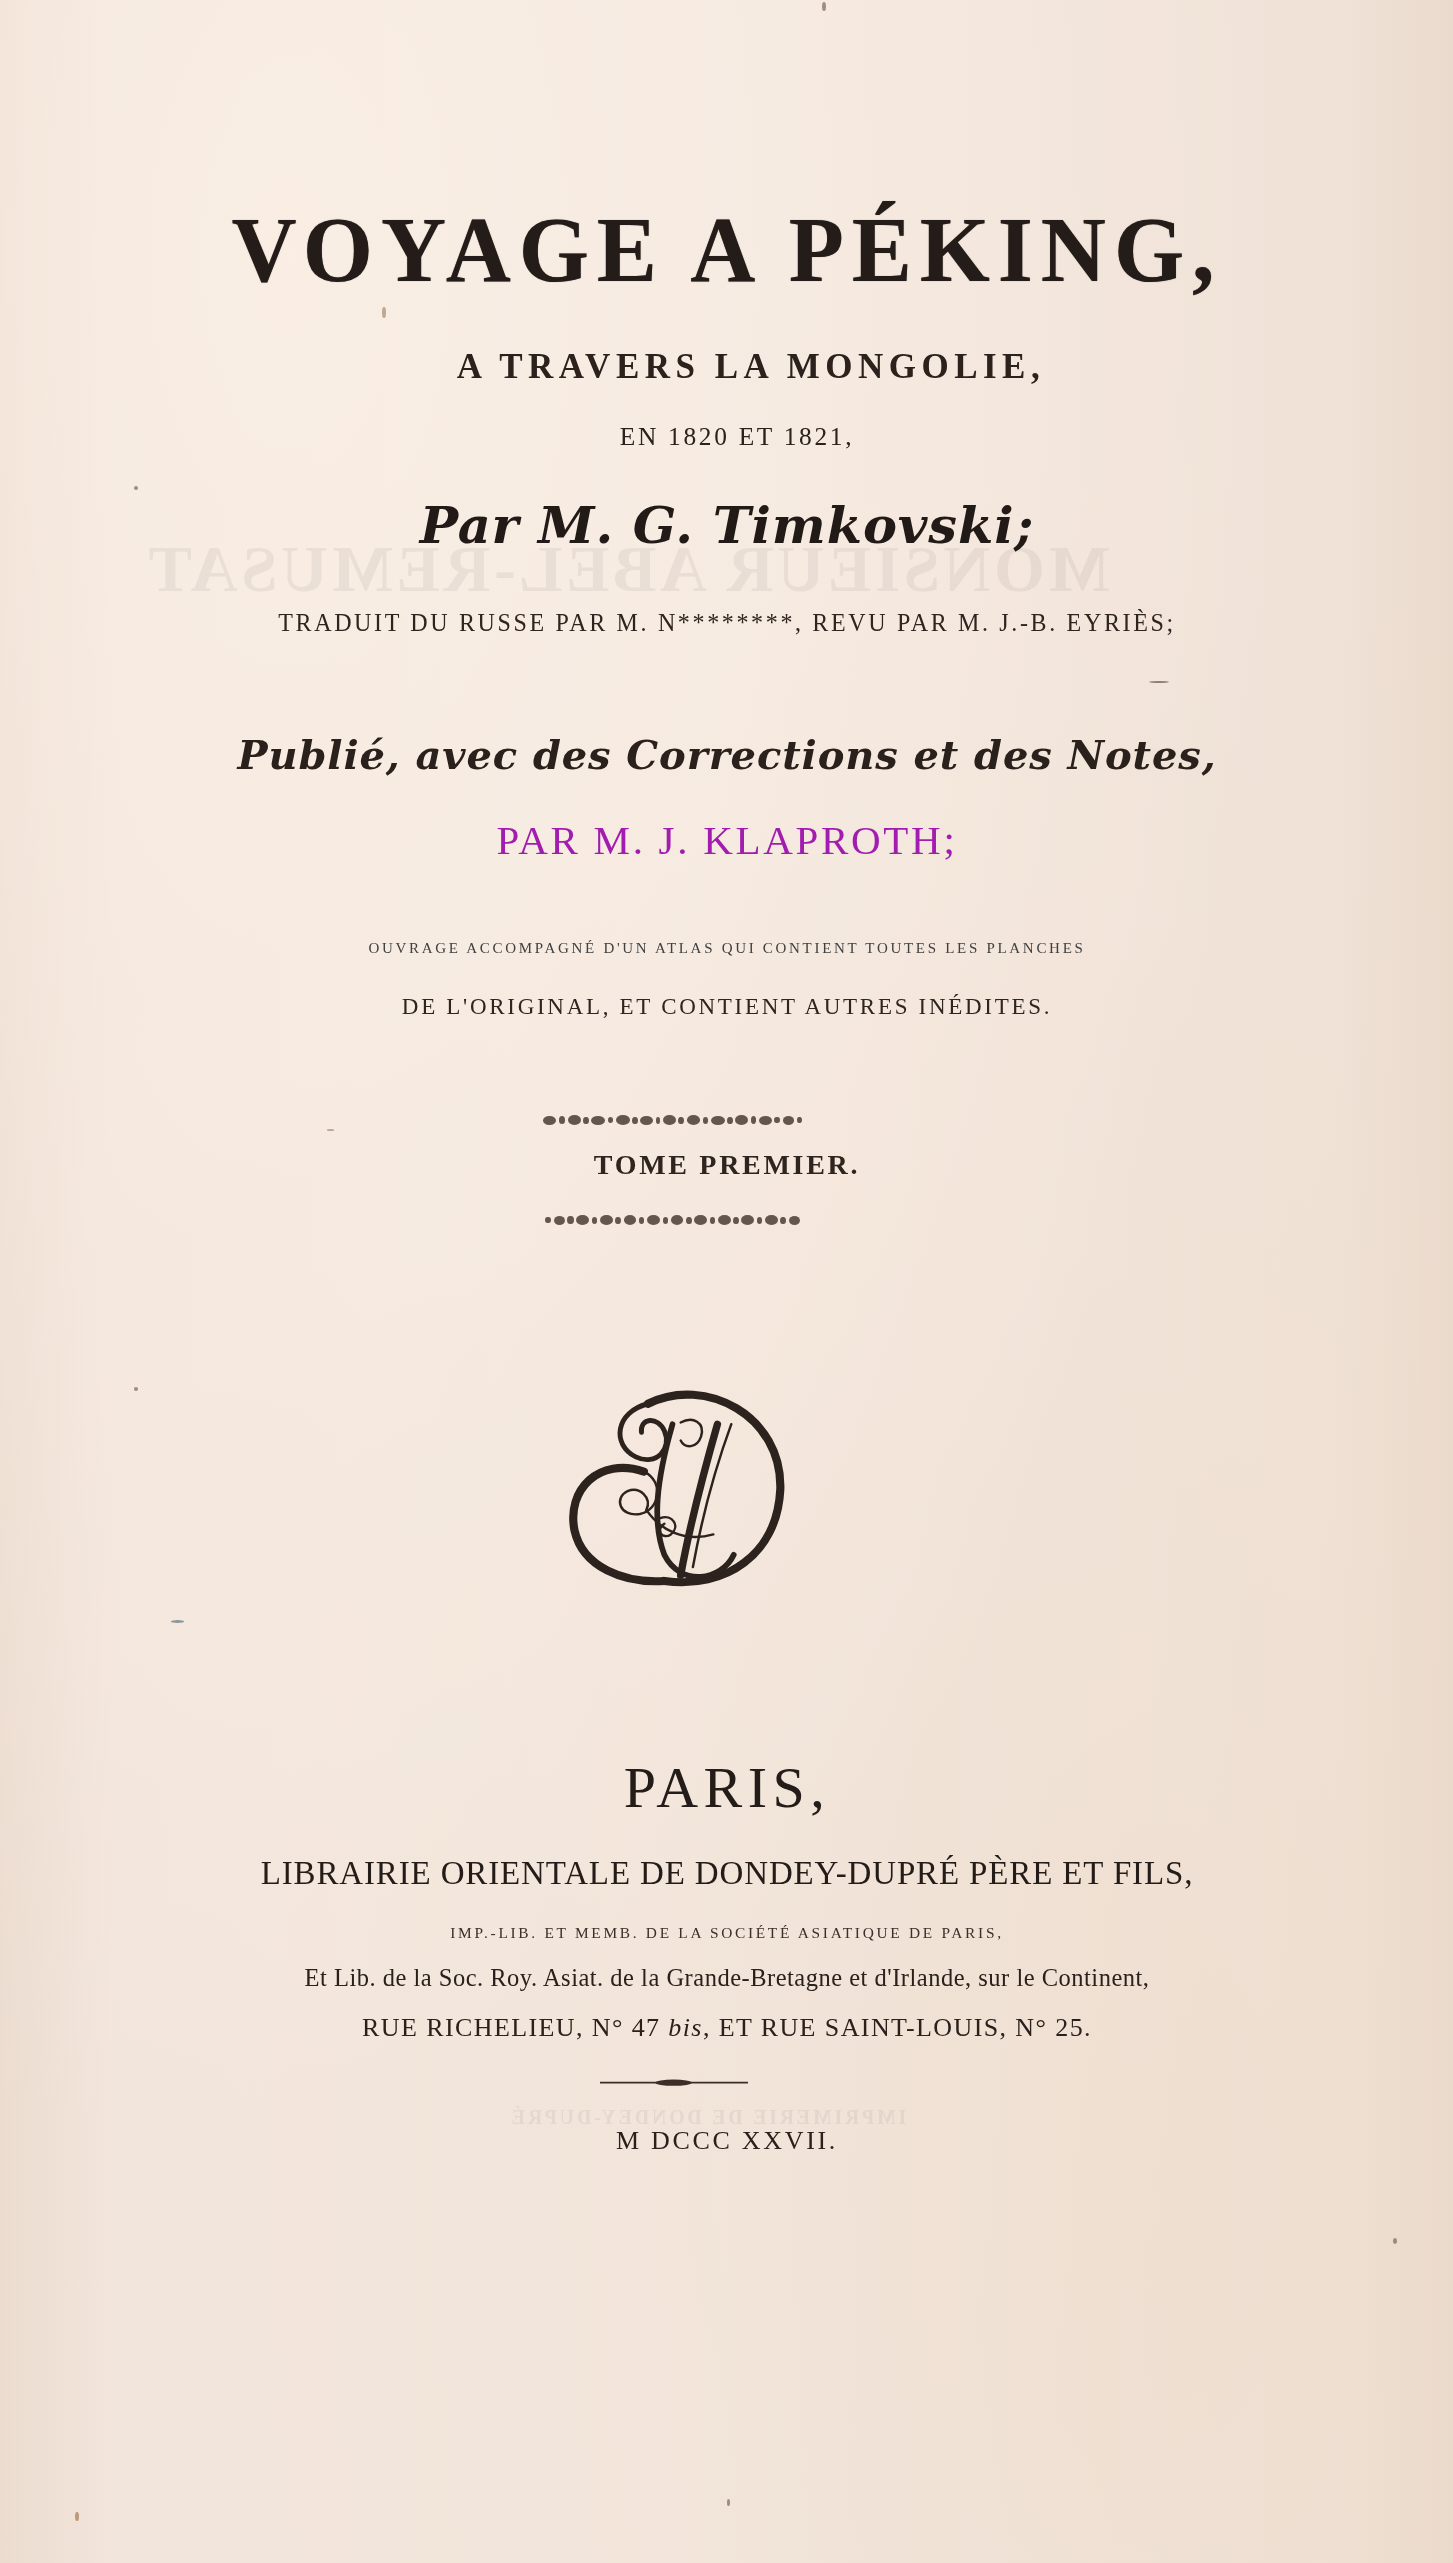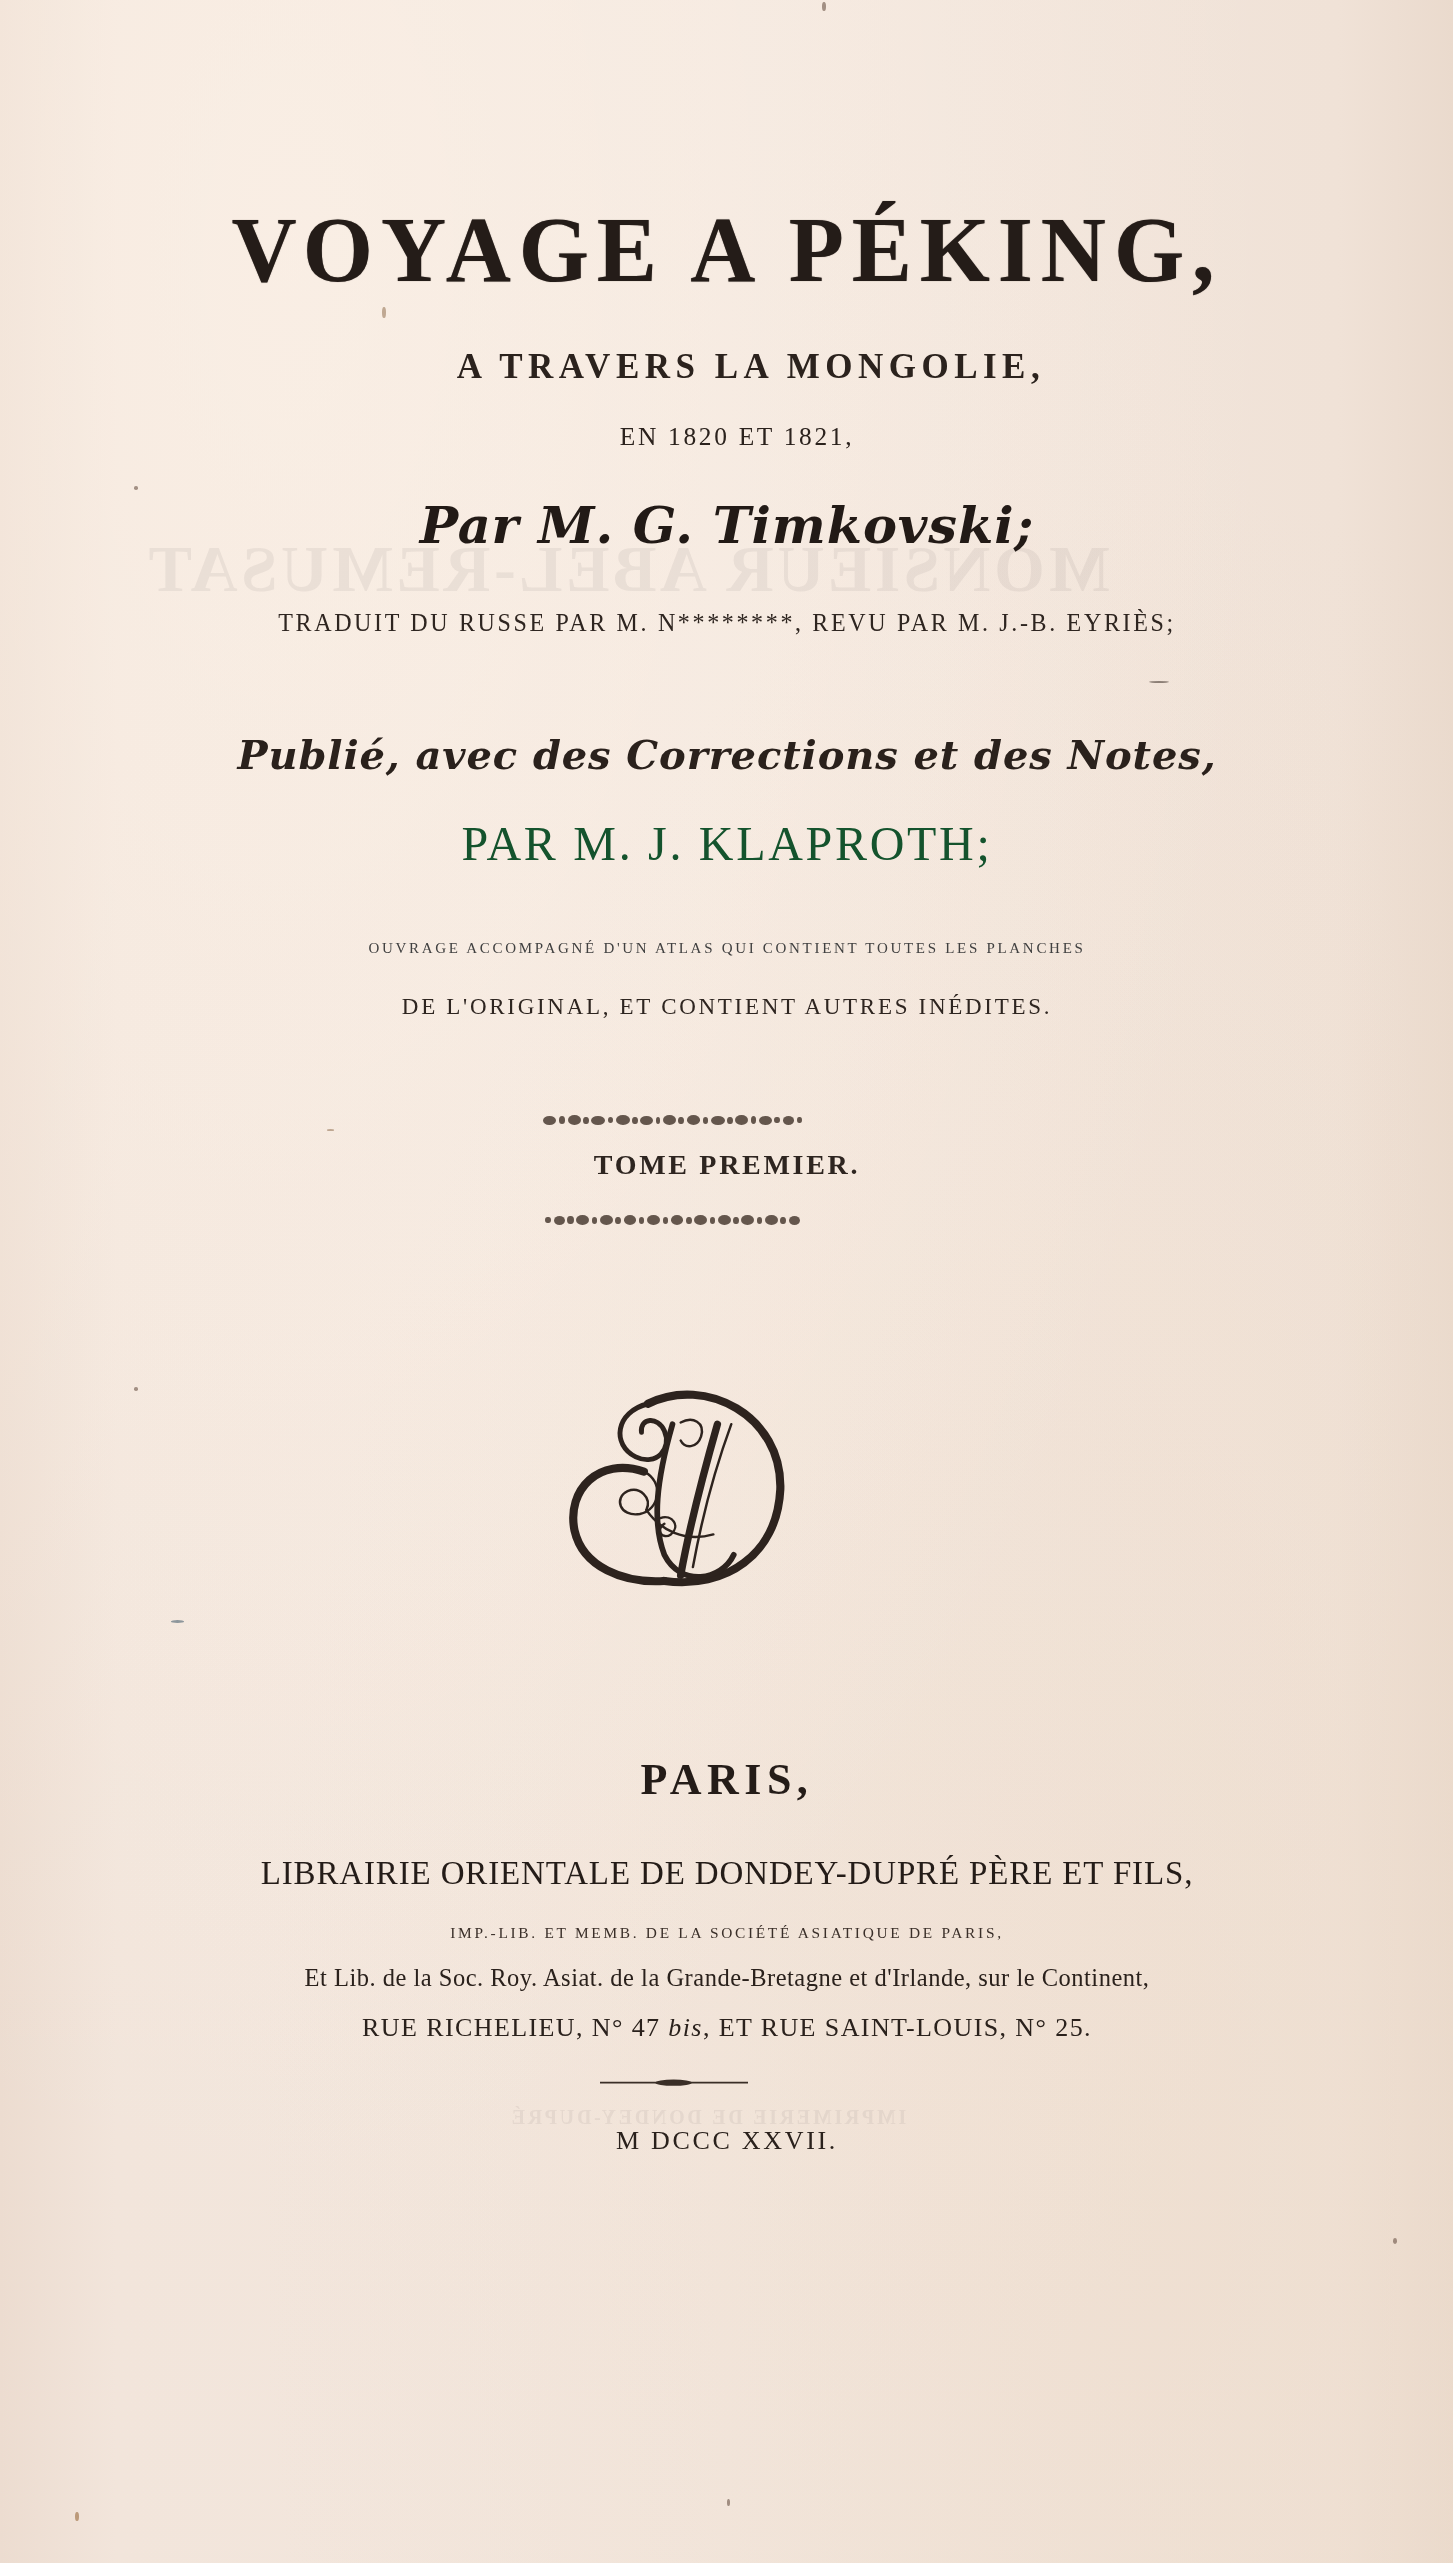--- a/index.html
+++ b/index.html
@@ -90,23 +90,23 @@
       font-family: "DejaVu Serif", serif;
       font-style: italic;
       font-weight: bold;
       font-size: 40px;
       letter-spacing: 0.9px;
       color: #2a211c;
     }
     .klaproth {
       top: 816px;
       font-family: "Liberation Serif", serif;
-      font-size: 48px;
-      letter-spacing: 2.7px;
-      color: #14532d;
+      font-size: 41px;
+      letter-spacing: 2.7px;
+      color: #a21caf;
     }
     .ouvrage1 {
       top: 940px;
       font-family: "Liberation Serif", serif;
       font-size: 15px;
       letter-spacing: 2.7px;
       color: #404040;
     }
     .ouvrage2 {
       top: 994px;
@@ -144,22 +144,22 @@
     .monogram {
       position: absolute;
       left: 550px;
       top: 1367px;
       width: 245px;
       height: 245px;
     }
     .paris {
       top: 1754px;
       font-family: "Liberation Serif", serif;
-      font-weight: bold;
-      font-size: 44px;
+      font-weight: normal;
+      font-size: 58px;
       letter-spacing: 5.5px;
       color: #241c18;
     }
     .librairie {
       top: 1854px;
       font-family: "Liberation Serif", serif;
       font-size: 34px;
       letter-spacing: 0.9px;
       color: #241c18;
       transform: scaleX(0.97);

